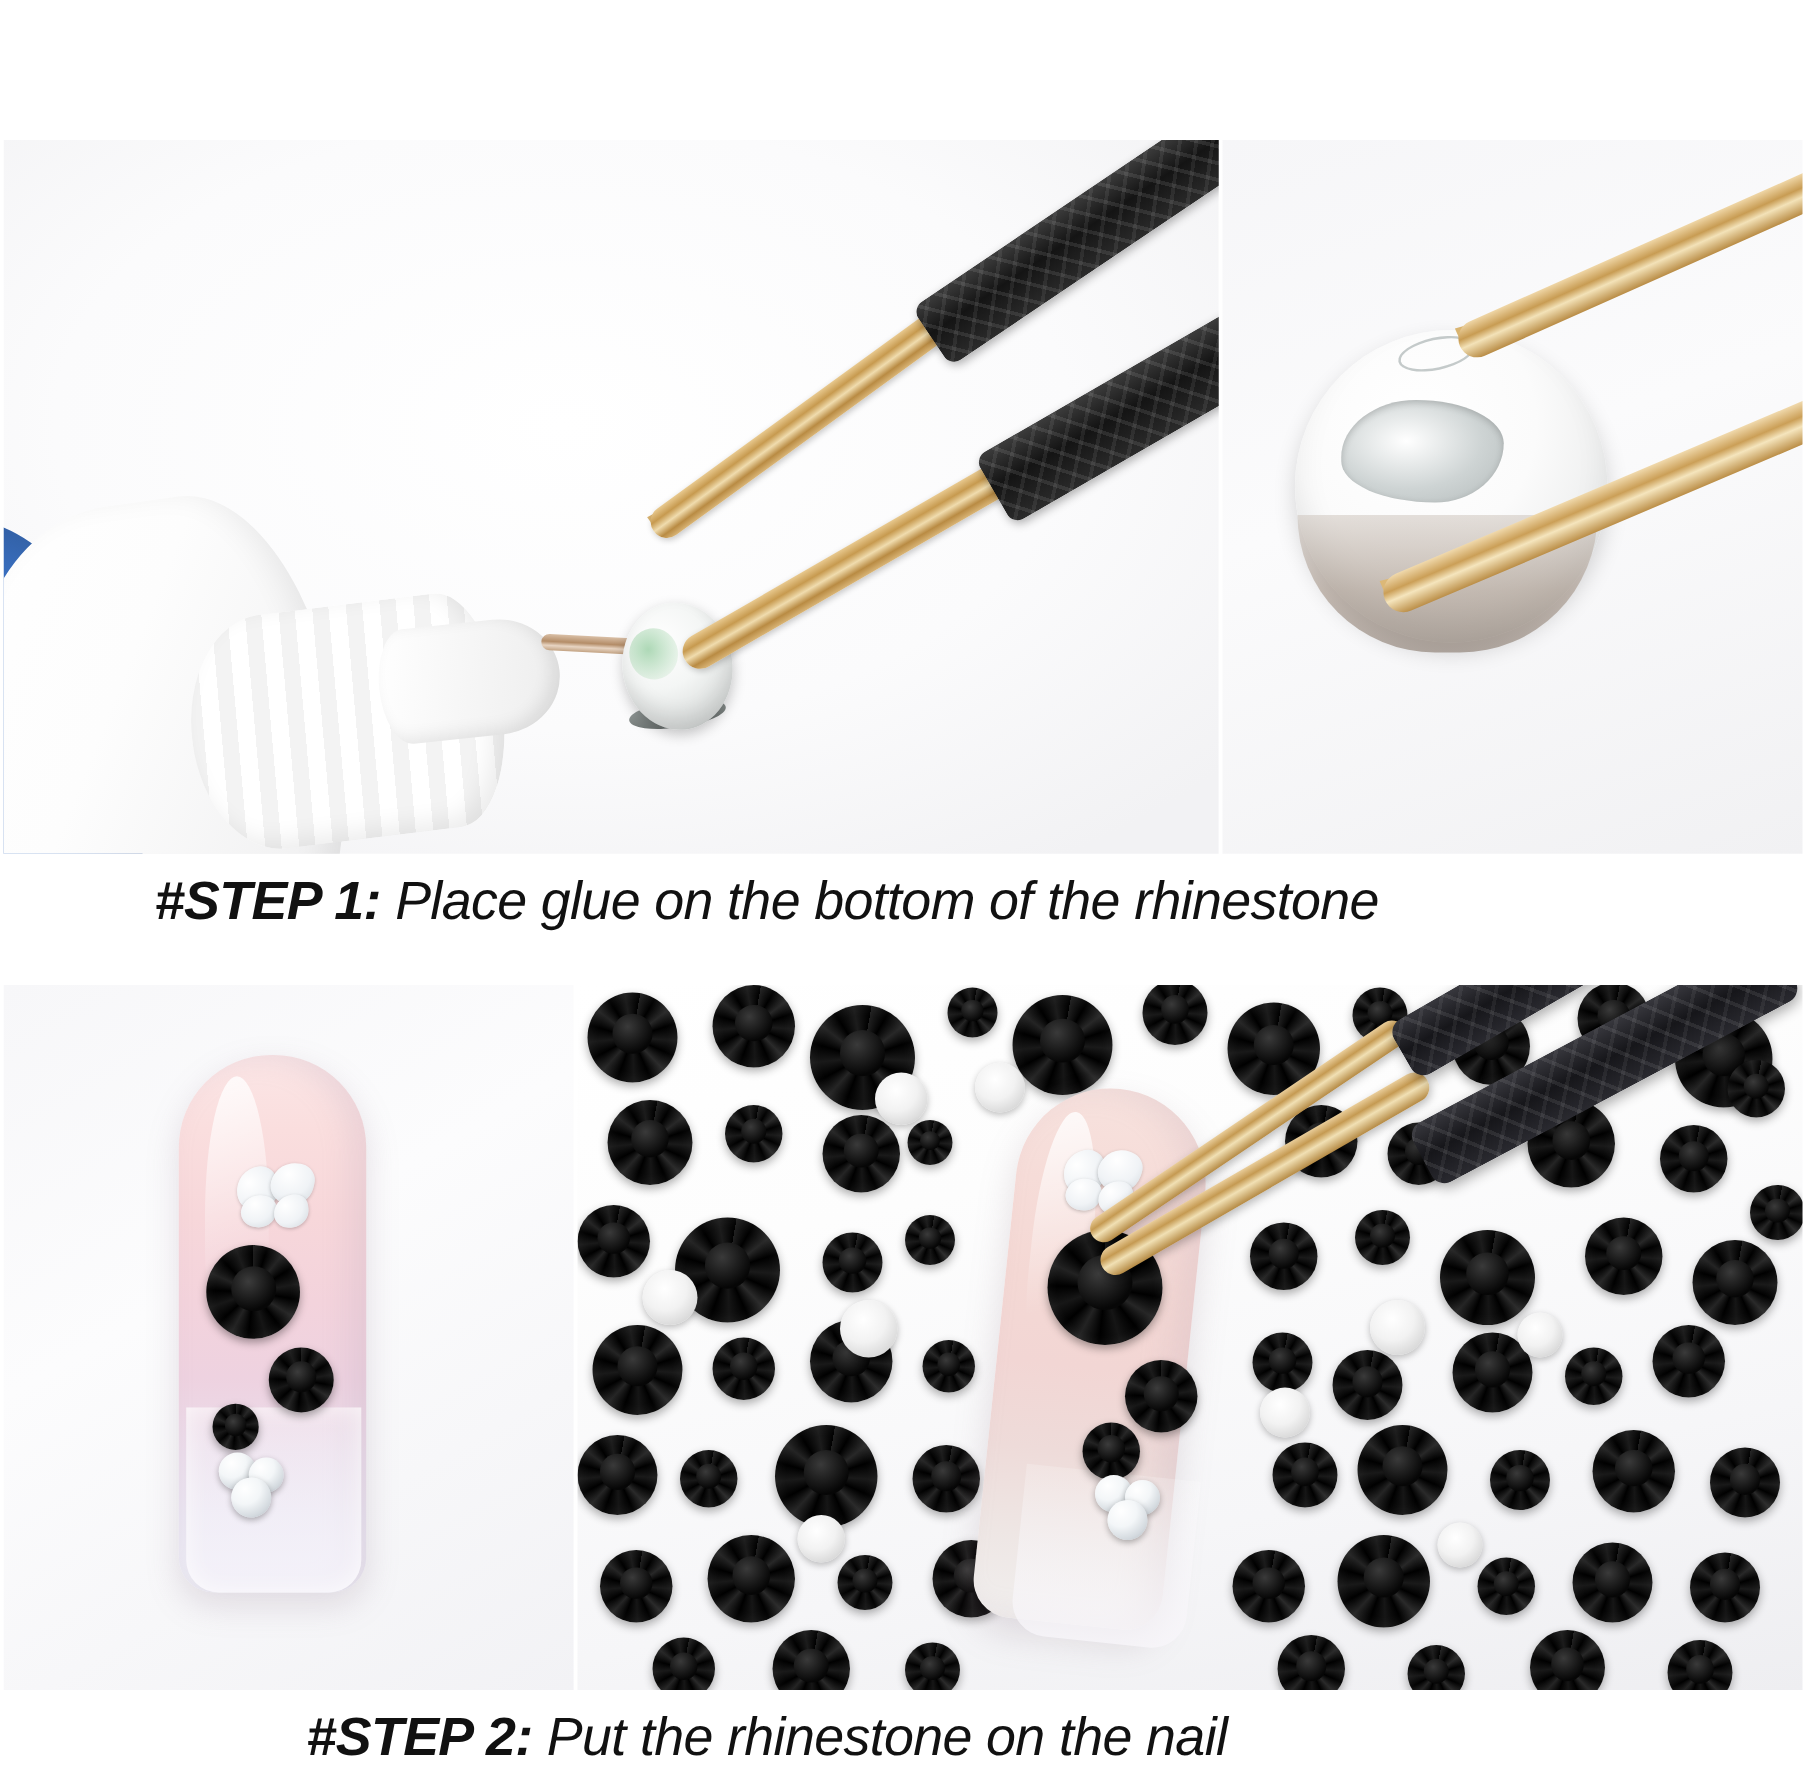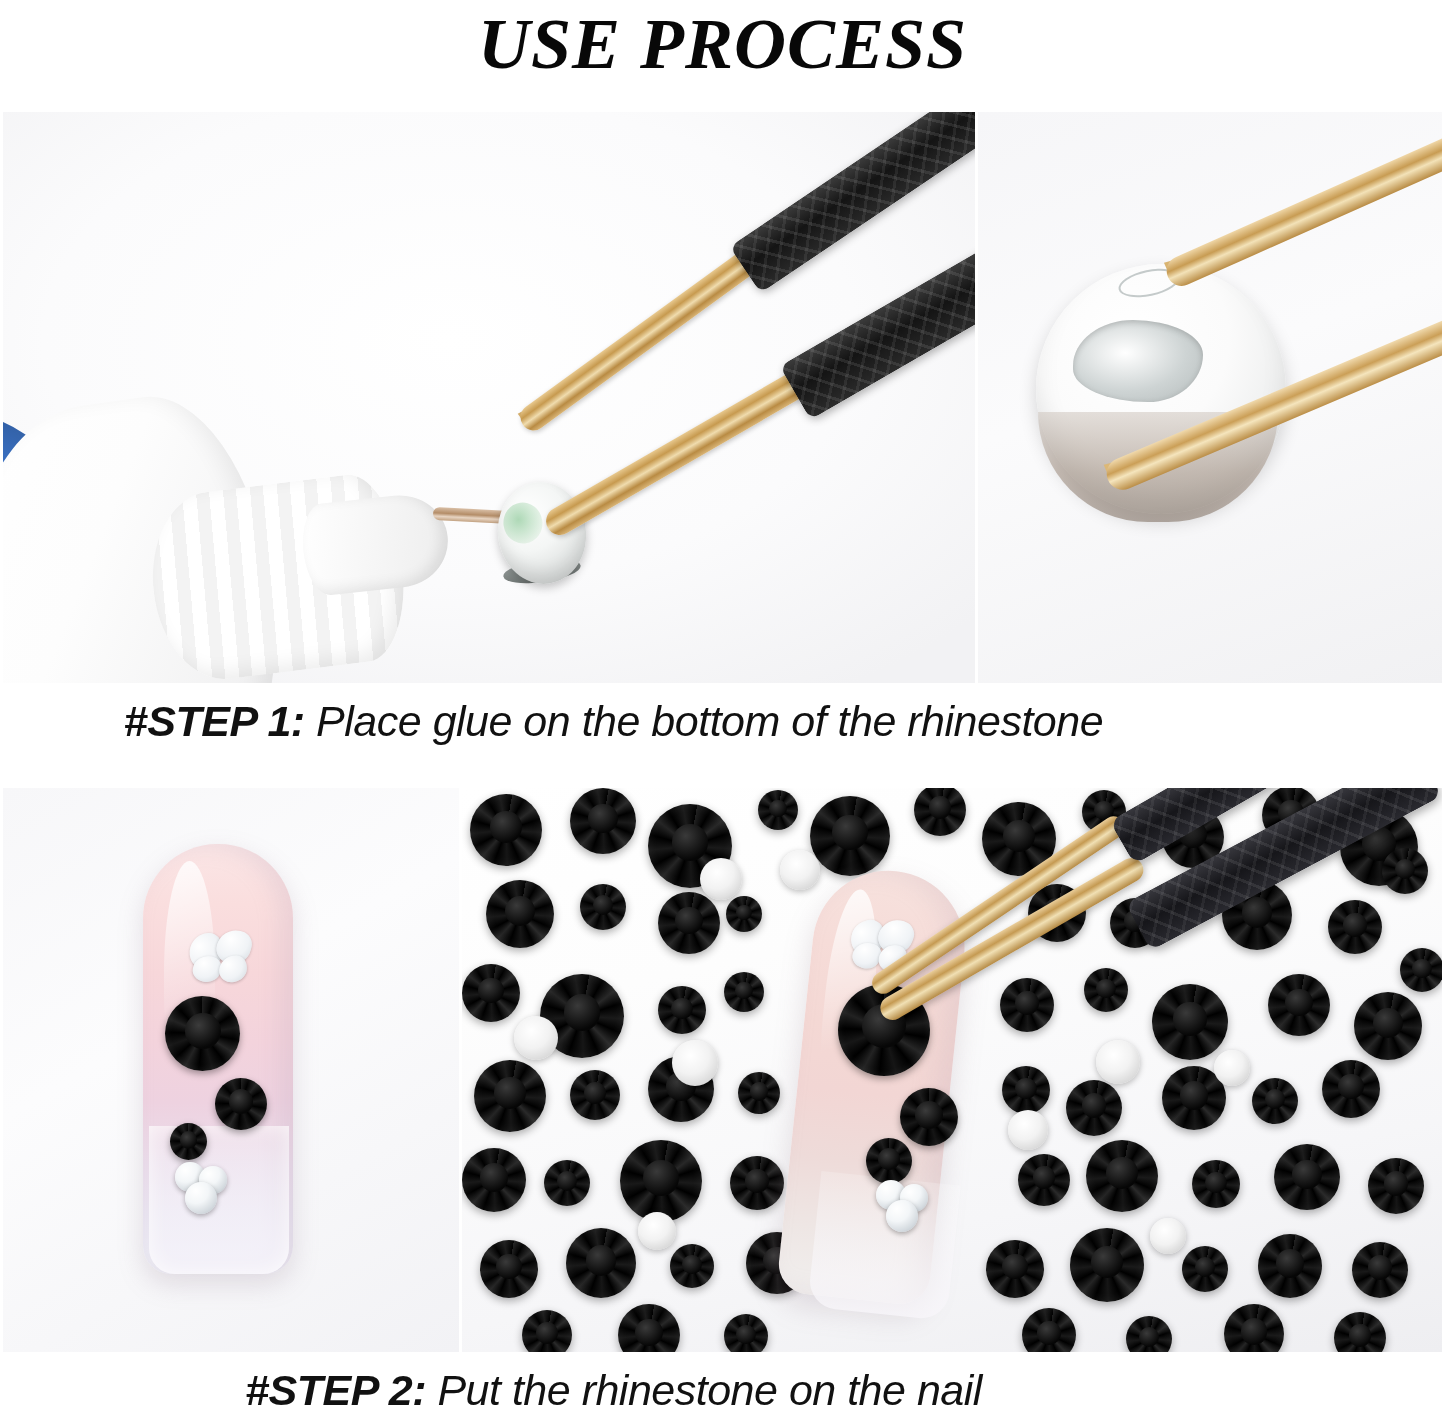--- a/index.html
+++ b/index.html
@@ -417,21 +417,20 @@
   .p4-a1 { left:412px; top:190px; width:300px; height:22px; transform: rotate(-34deg); transform-origin:0 50%; }
   .p4-a2 { left:420px; top:214px; width:300px; height:24px; transform: rotate(-30deg); transform-origin:0 50%; }
   .p4-g1 { left:660px; top:30px;  width:340px; height:50px; transform: rotate(-30deg); transform-origin:0 50%; }
   .p4-g2 { left:676px; top:112px; width:330px; height:54px; transform: rotate(-28deg); transform-origin:0 50%; }
 </style>
 </head>
 <body>
 
 <div class="page">
 
-  <div class="title">USE PROCESS</div>
 
   <div class="row1">
 
     <div class="panel p1">
       <div class="glue-cap"></div>
       <div class="glue-body"></div>
       <div class="glue-neck"></div>
       <div class="glue-tipbase"></div>
       <div class="glue-needle"></div>
 

